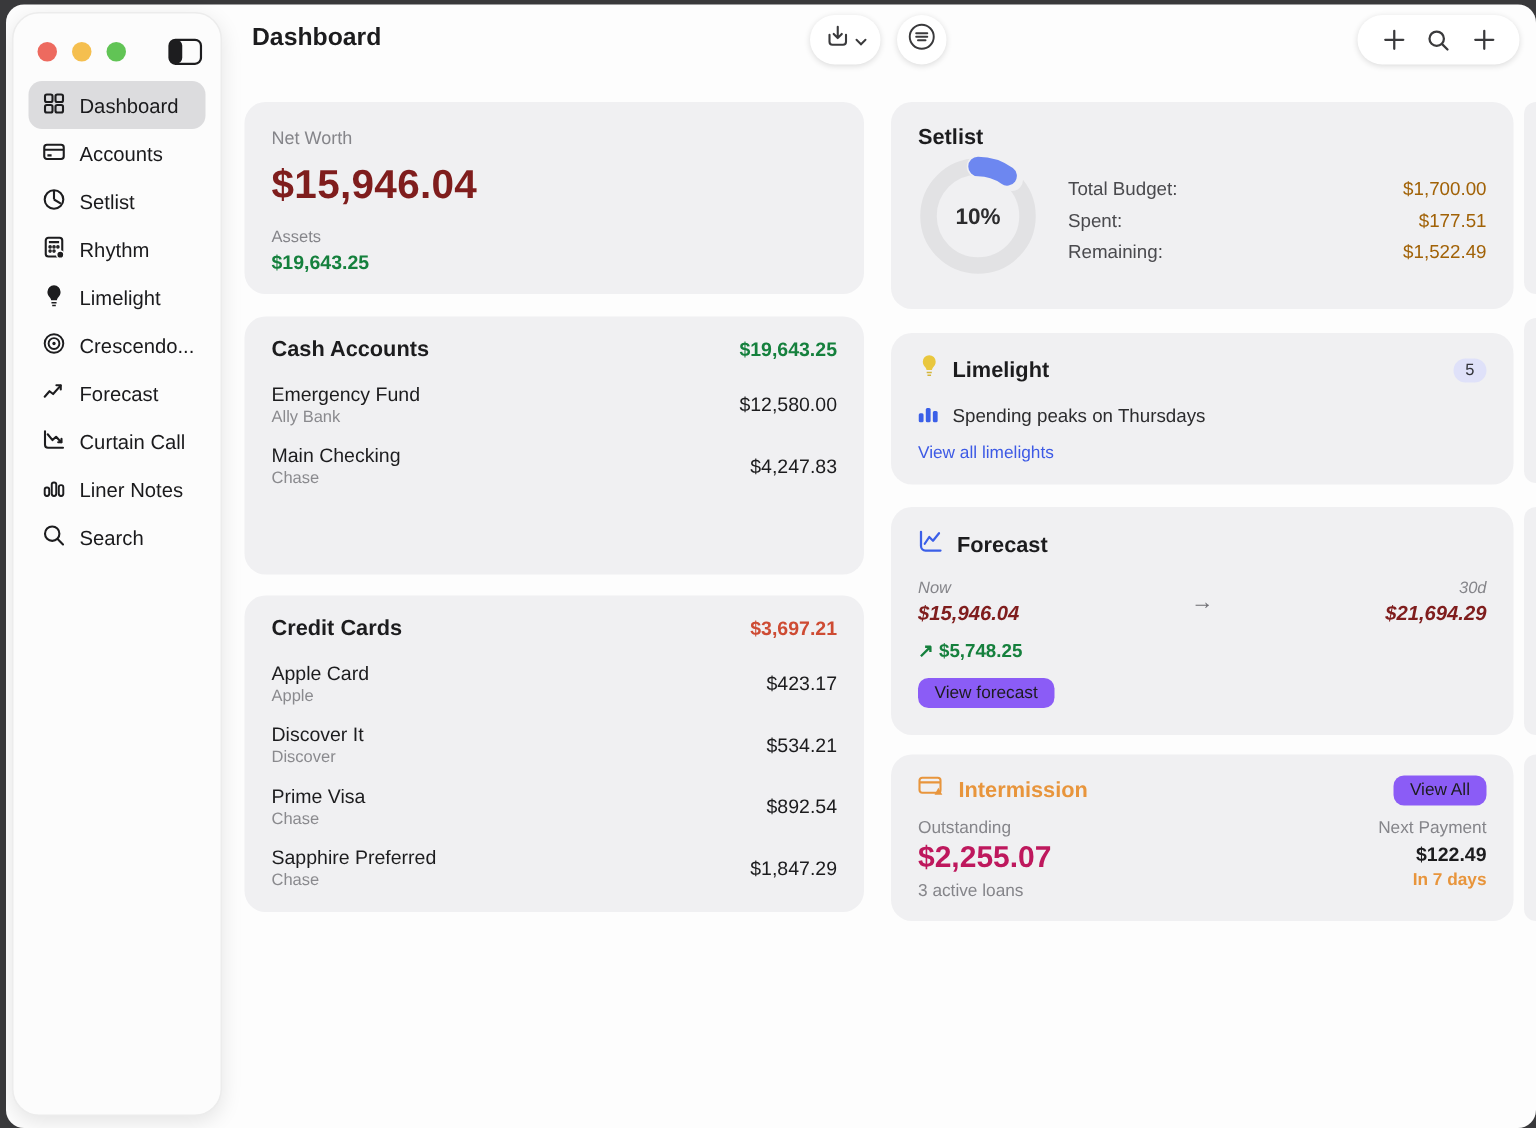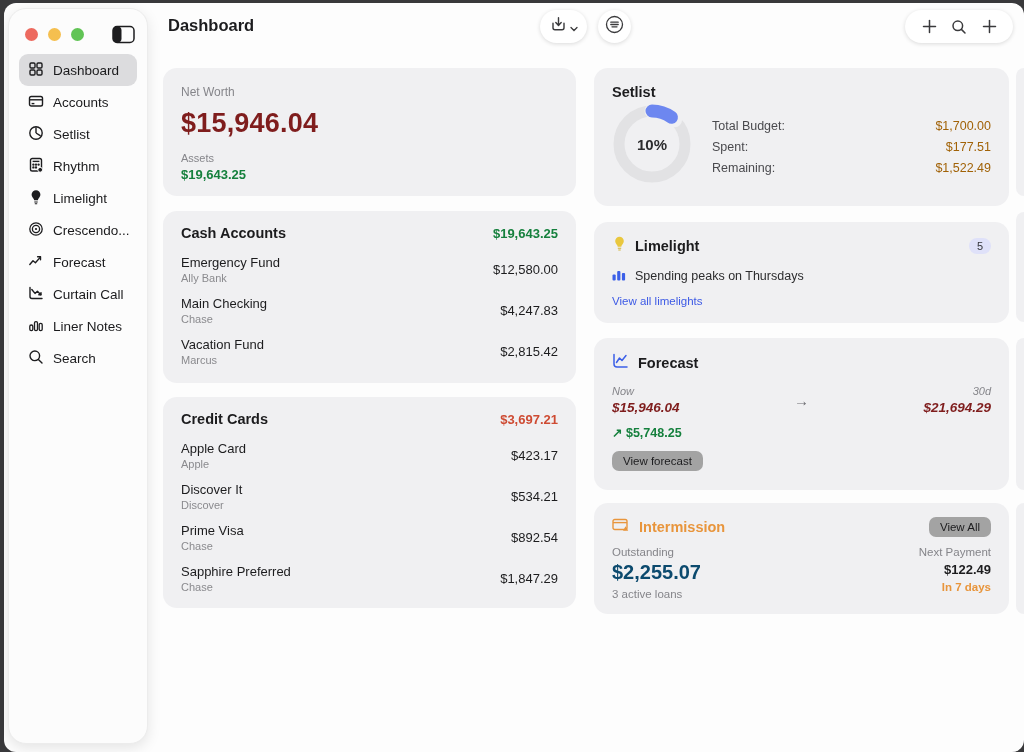--- a/index.html
+++ b/index.html
@@ -70,29 +70,29 @@
   
   .c-forecast{left:594px;top:338px;width:415px;height:152px;padding:15px 18px;}
   .fc-head{display:flex;align-items:center;gap:9px;}
   .fc-title{font-size:14.5px;font-weight:700;color:#1c1c1e;}
   .fc-row{display:flex;justify-content:space-between;align-items:center;margin-top:12px;font-style:italic;}
   .fc-col .t{font-size:11px;}
   .fc-col .v{font-size:13.5px;font-weight:700;margin-top:3px;}
   .fc-col.right{text-align:right;}
   .fc-arrow{color:#6e6e73;font-size:15px;}
   .fc-delta{font-size:12.5px;font-weight:600;margin-top:10px;}
-  .btn{display:inline-block;background:#a3a3a3;border-radius:7px;padding:4px 11px;font-size:11.5px;color:#1c1c1e;}
+  .btn{display:inline-block;background:#8b5cf6;border-radius:7px;padding:4px 11px;font-size:11.5px;color:#1c1c1e;}
   .fc-btn{margin-top:11px;}
   
   .c-intermission{left:594px;top:503px;width:415px;height:111px;padding:14px 18px;}
   .im-head{display:flex;align-items:center;gap:9px;}
   .im-title{font-size:14.5px;font-weight:700;flex:1;}
   .im-cols{display:flex;justify-content:space-between;margin-top:9px;}
   .im-left .t{font-size:11.5px;}
-  .im-left .v{font-size:20px;font-weight:700;color:#0c4a6e;margin-top:3px;}
+  .im-left .v{font-size:20px;font-weight:700;color:#be185d;margin-top:3px;}
   .im-left .s{font-size:11.5px;margin-top:4px;}
   .im-right{text-align:right;}
   .im-right .t{font-size:11.5px;}
   .im-right .v{font-size:13px;font-weight:700;color:#1c1c1e;margin-top:4px;}
   .im-right .d{font-size:11.5px;font-weight:600;margin-top:4px;}
   
   .empty{position:absolute;left:594px;top:645px;width:415px;text-align:center;}
   .empty-msg{font-size:12.5px;color:#55555a;margin-top:8px;}
   .empty-btn{margin-top:10px;font-size:12.5px;padding:5px 13px;}
   
@@ -273,27 +273,20 @@
           </span>
         <span class="val">$12,580.00</span>
       </div>
       <div class="lc-row">
         <span>
             <div class="nm">Main Checking</div>
             <div class="sub">Chase</div>
           </span>
         <span class="val">$4,247.83</span>
       </div>
-      <div class="lc-row">
-        <span>
-            <div class="nm">Vacation Fund</div>
-            <div class="sub">Marcus</div>
-          </span>
-        <span class="val">$2,815.42</span>
-      </div>
     </div>
   </div>
 
   <div class="card c-credit list-card">
     <div class="lc-head">
       <span class="lc-title">Credit Cards</span>
       <span class="lc-total neg">$3,697.21</span>
     </div>
     <div class="list-body">
       <div class="lc-row">

